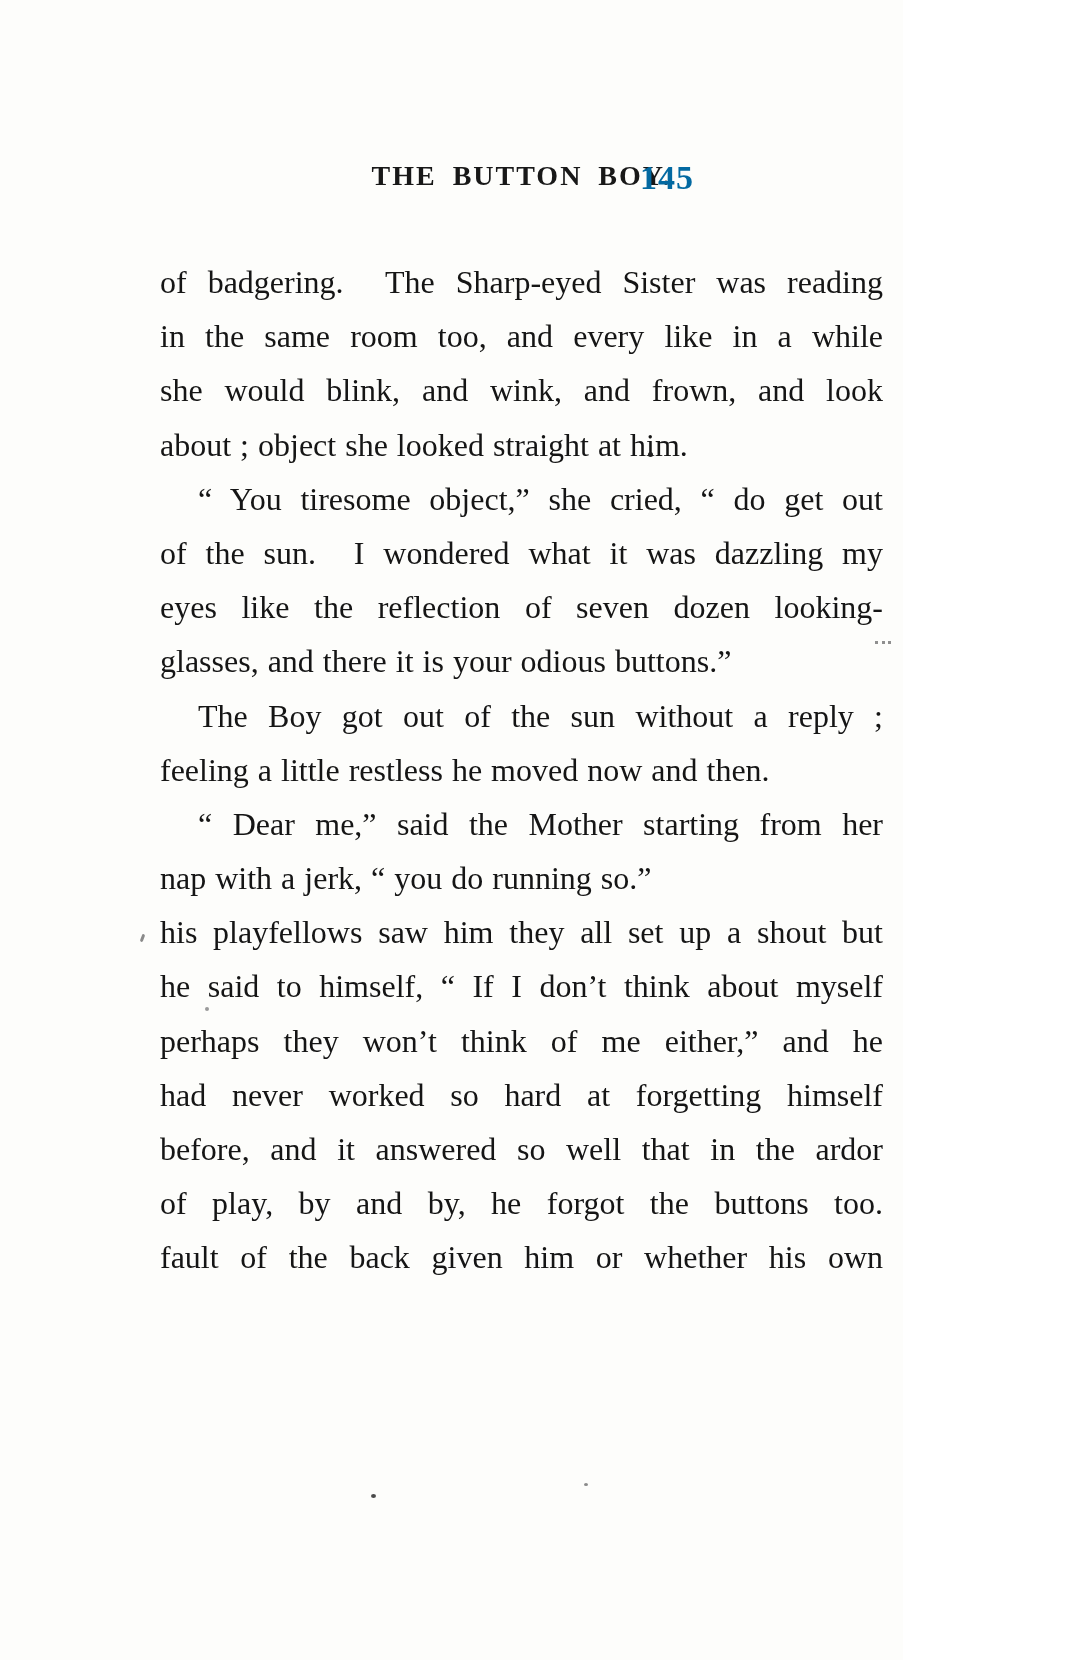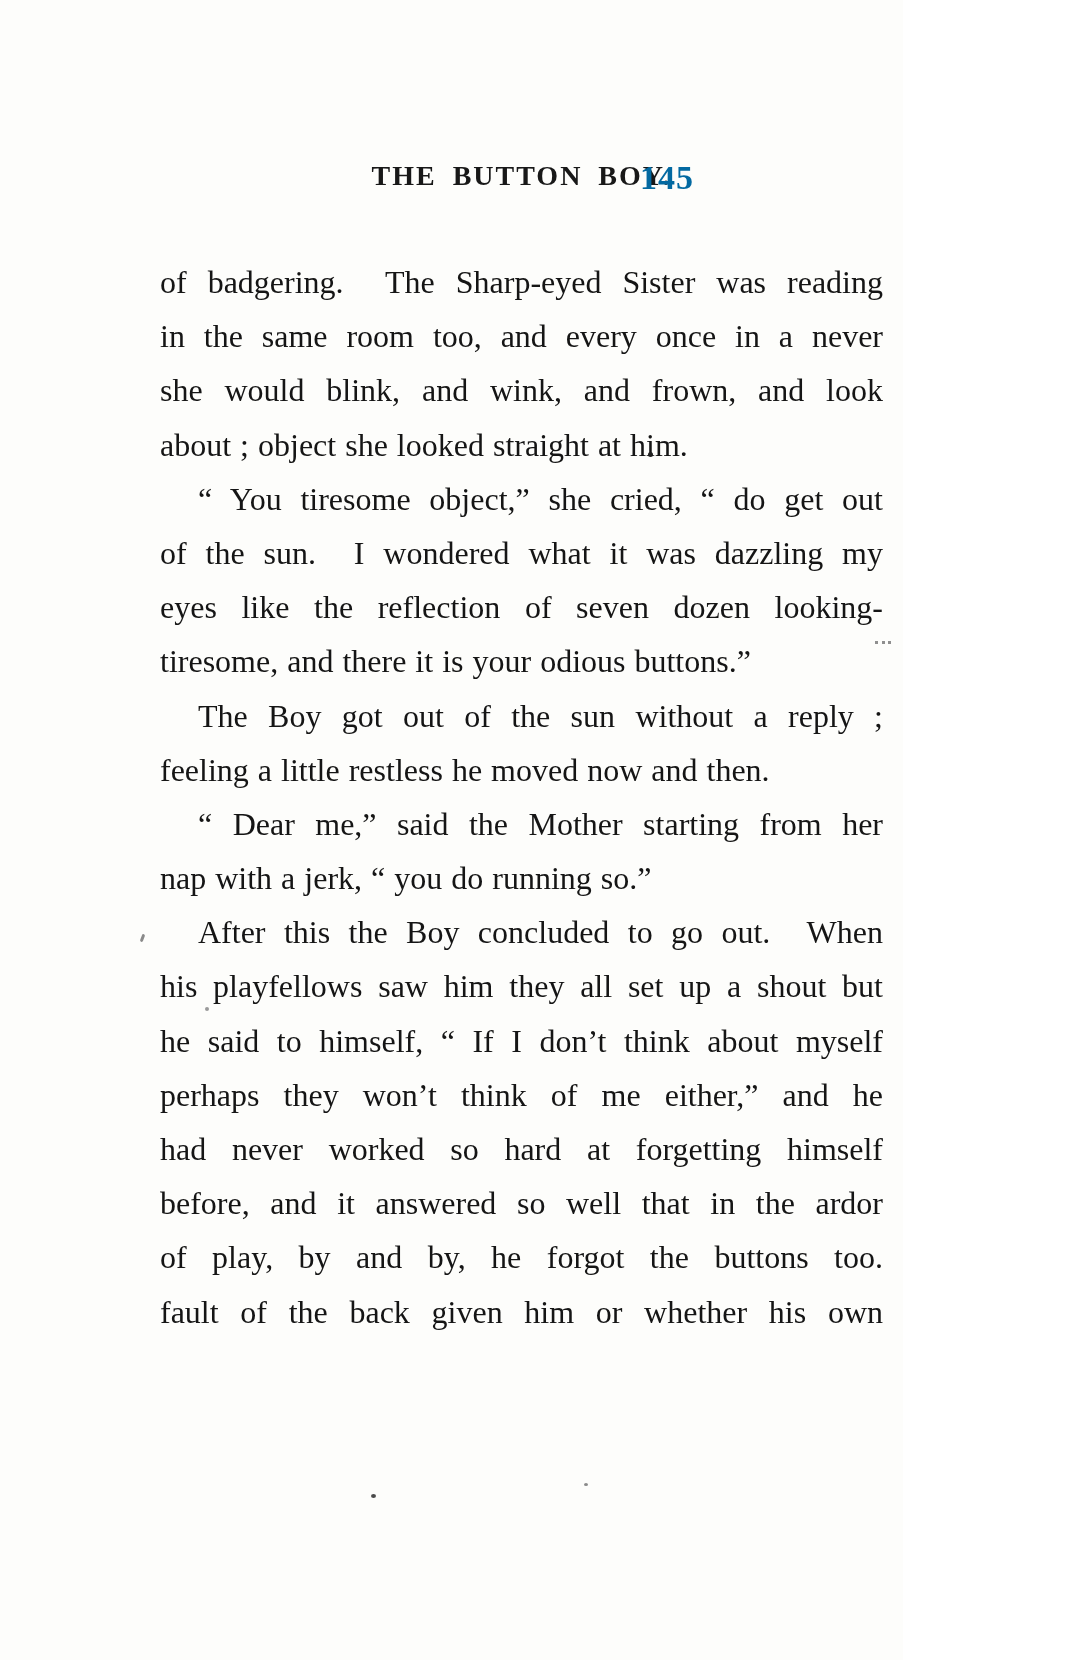--- a/index.html
+++ b/index.html
@@ -59,32 +59,31 @@
   .artifact.tick { transform: rotate(20deg); border-radius: 2px; }
 </style>
 </head>
 <body>
 
 <div class="page">
   <div class="running-head">THE BUTTON BOY.</div>
   <div class="page-num">145</div>
   <div class="body-text">
       <div class="line">of badgering.&nbsp; The Sharp-eyed Sister was reading</div>
-      <div class="line">in the same room too, and every once in a never</div>
+      <div class="line">in the same room too, and every like in a while</div>
       <div class="line">she would blink, and wink, and frown, and look</div>
       <div class="line para-end">about ; object she looked straight at him.</div>
       <div class="line indent">“ You tiresome object,” she cried, “ do get out</div>
       <div class="line">of the sun.&nbsp; I wondered what it was dazzling my</div>
       <div class="line">eyes like the reflection of seven dozen looking-</div>
-      <div class="line para-end">tiresome, and there it is your odious buttons.”</div>
+      <div class="line para-end">glasses, and there it is your odious buttons.”</div>
       <div class="line indent">The Boy got out of the sun without a reply ;</div>
       <div class="line para-end">feeling a little restless he moved now and then.</div>
       <div class="line indent">“ Dear me,” said the Mother starting from her</div>
       <div class="line para-end">nap with a jerk, “ you do running so.”</div>
-      <div class="line indent">After this the Boy concluded to go out.&nbsp; When</div>
       <div class="line">his playfellows saw him they all set up a shout but</div>
       <div class="line">he said to himself, “ If I don’t think about myself</div>
       <div class="line">perhaps they won’t think of me either,” and he</div>
       <div class="line">had never worked so hard at forgetting himself</div>
       <div class="line">before, and it answered so well that in the ardor</div>
       <div class="line">of play, by and by, he forgot the buttons too.</div>
       <div class="line">fault of the back given him or whether his own</div>
     </div>
 <span class="artifact dot" style="left: 648px; top: 452px; width: 5px; height: 5px; background: rgb(31, 31, 31);"></span>
     <span class="artifact dots" style="left: 875px; top: 641px; width: 16px; height: 3px; border-top-color: rgb(143, 143, 143);"></span>

